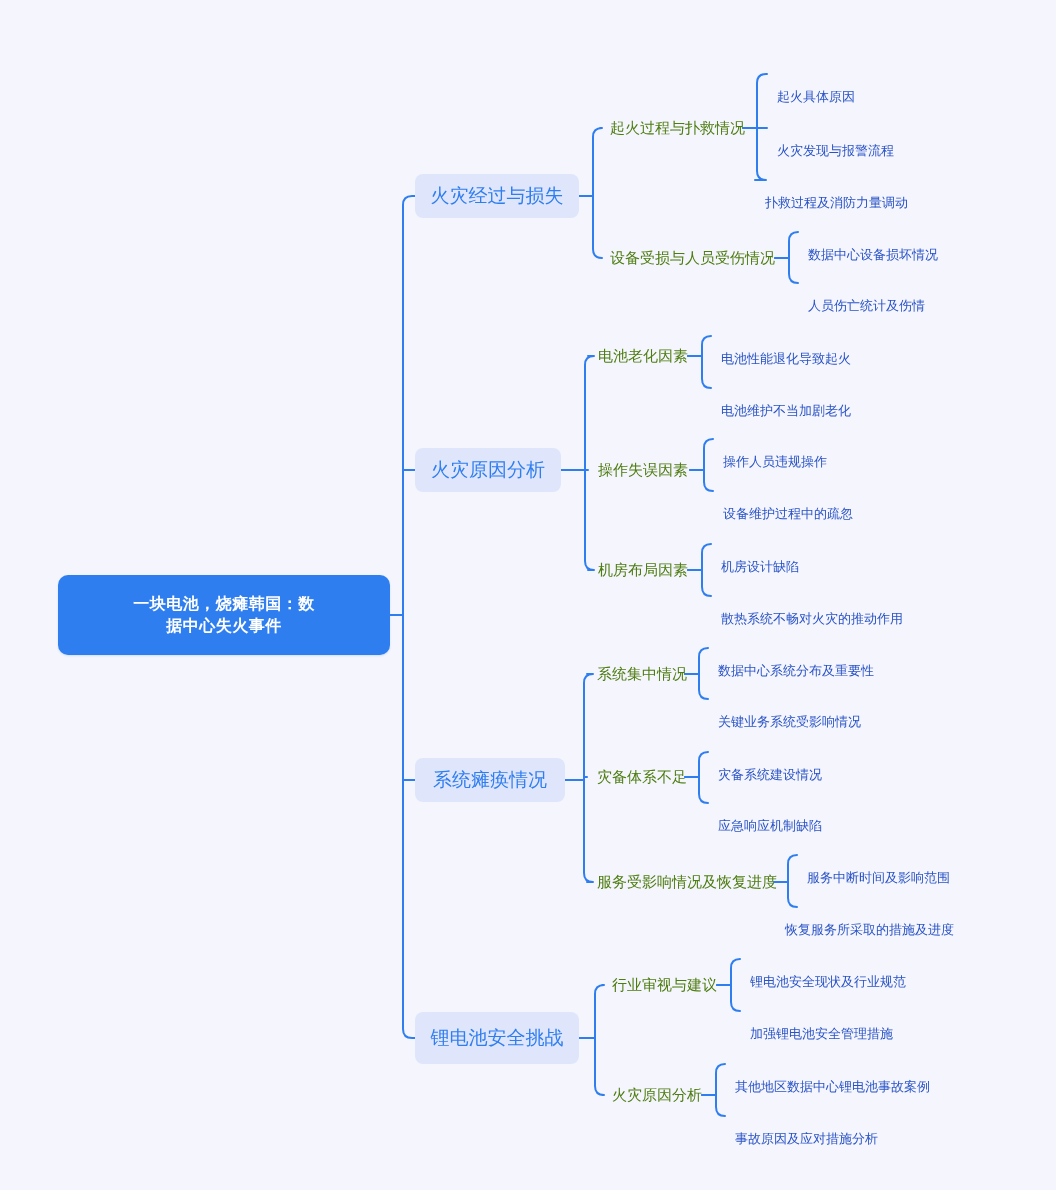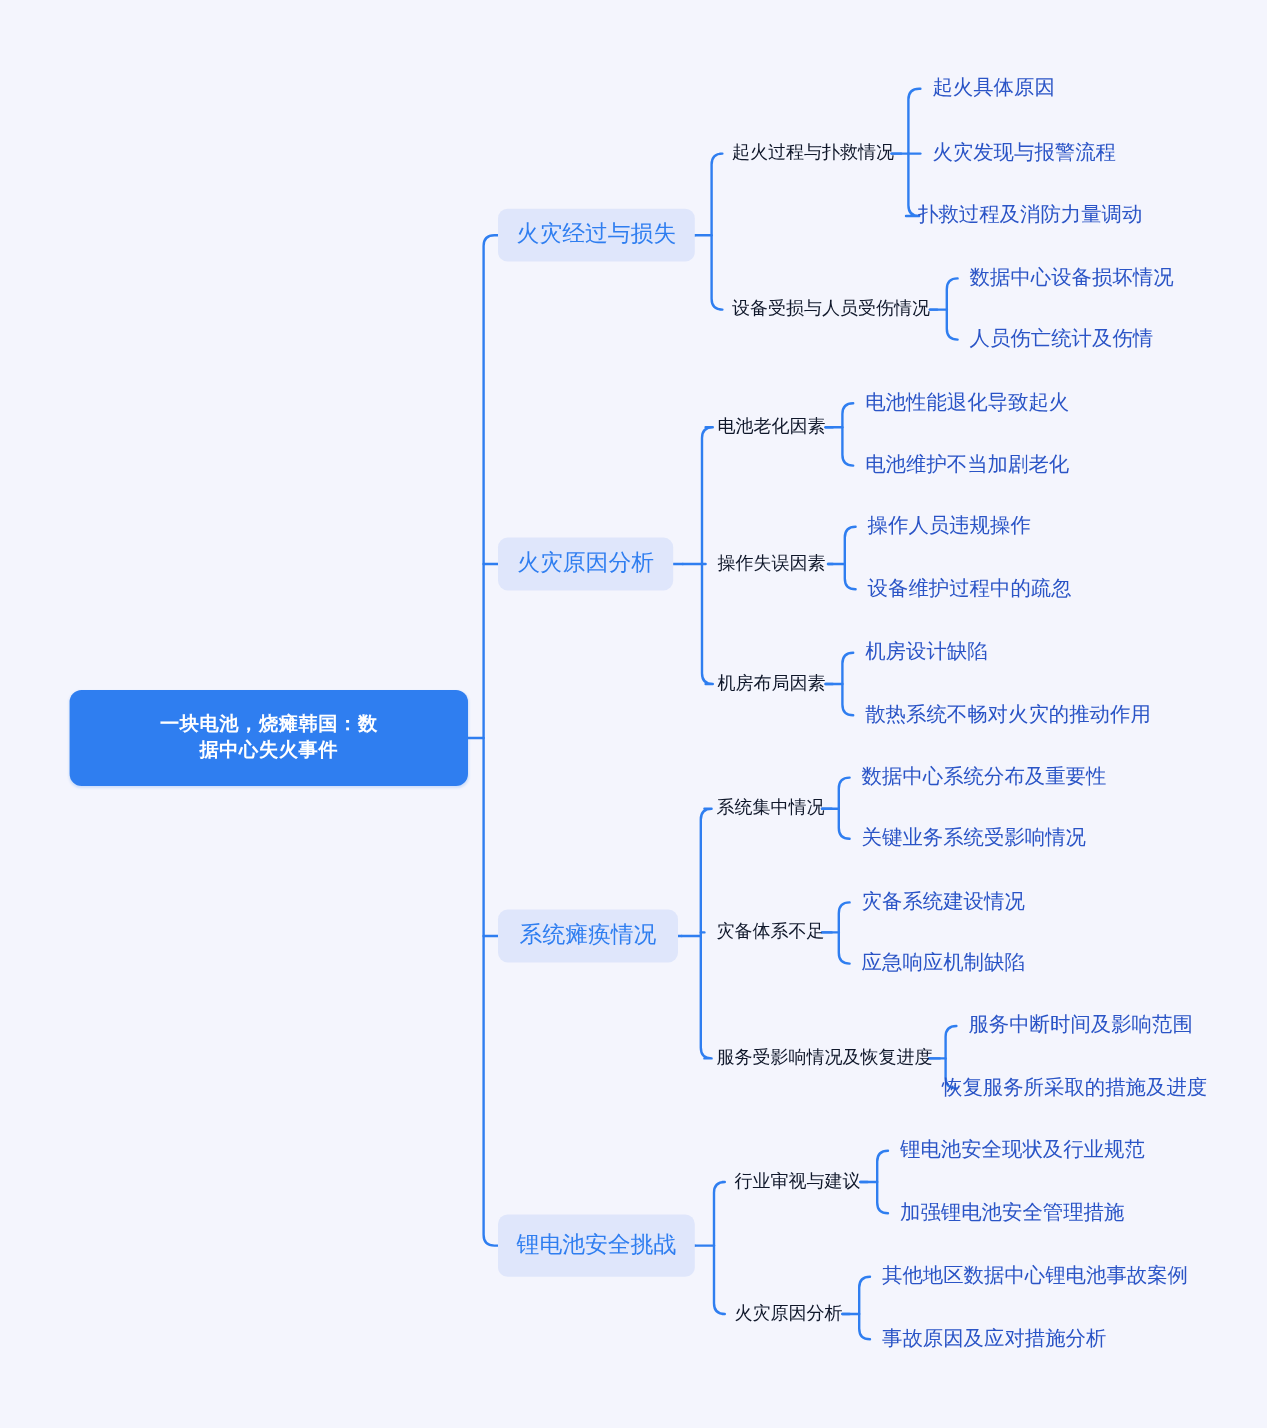--- a/index.html
+++ b/index.html
@@ -62,34 +62,35 @@
     font-size: 19px;
     font-weight: 500;
     padding: 9px 17px 10px 17px;
     display: flex;
     align-items: center;
     justify-content: center;
   }
 
   
   .node.lvl3 {
-    color: #0f172a;
+    color: #4d7c0f;
     font-size: 15px;
     font-weight: 500;
     display: flex;
     align-items: center;
   }
 
   
   .node.lvl4 {
     color: #2a54c6;
-    font-size: 17px;
+    font-size: 13px;
     font-weight: 400;
     display: flex;
     align-items: center;
+    margin-top: 23px;
   }
 </style>
 </head>
 <body>
 
 <div id="canvas">
   <svg id="links" width="1056" height="1190" viewBox="0 0 1056 1190" fill="none">
       <path d="M 390 615 H 403" stroke="#2f7ef0" stroke-width="2" fill="none" stroke-linecap="round" stroke-linejoin="round"></path>
       <path d="M 415 196 H 412 Q 403 196 403 205 V 1029 Q 403 1038 412 1038 H 415" stroke="#2f7ef0" stroke-width="2" fill="none" stroke-linecap="round" stroke-linejoin="round"></path>
       <path d="M 403 470 H 415" stroke="#2f7ef0" stroke-width="2" fill="none" stroke-linecap="round" stroke-linejoin="round"></path>

